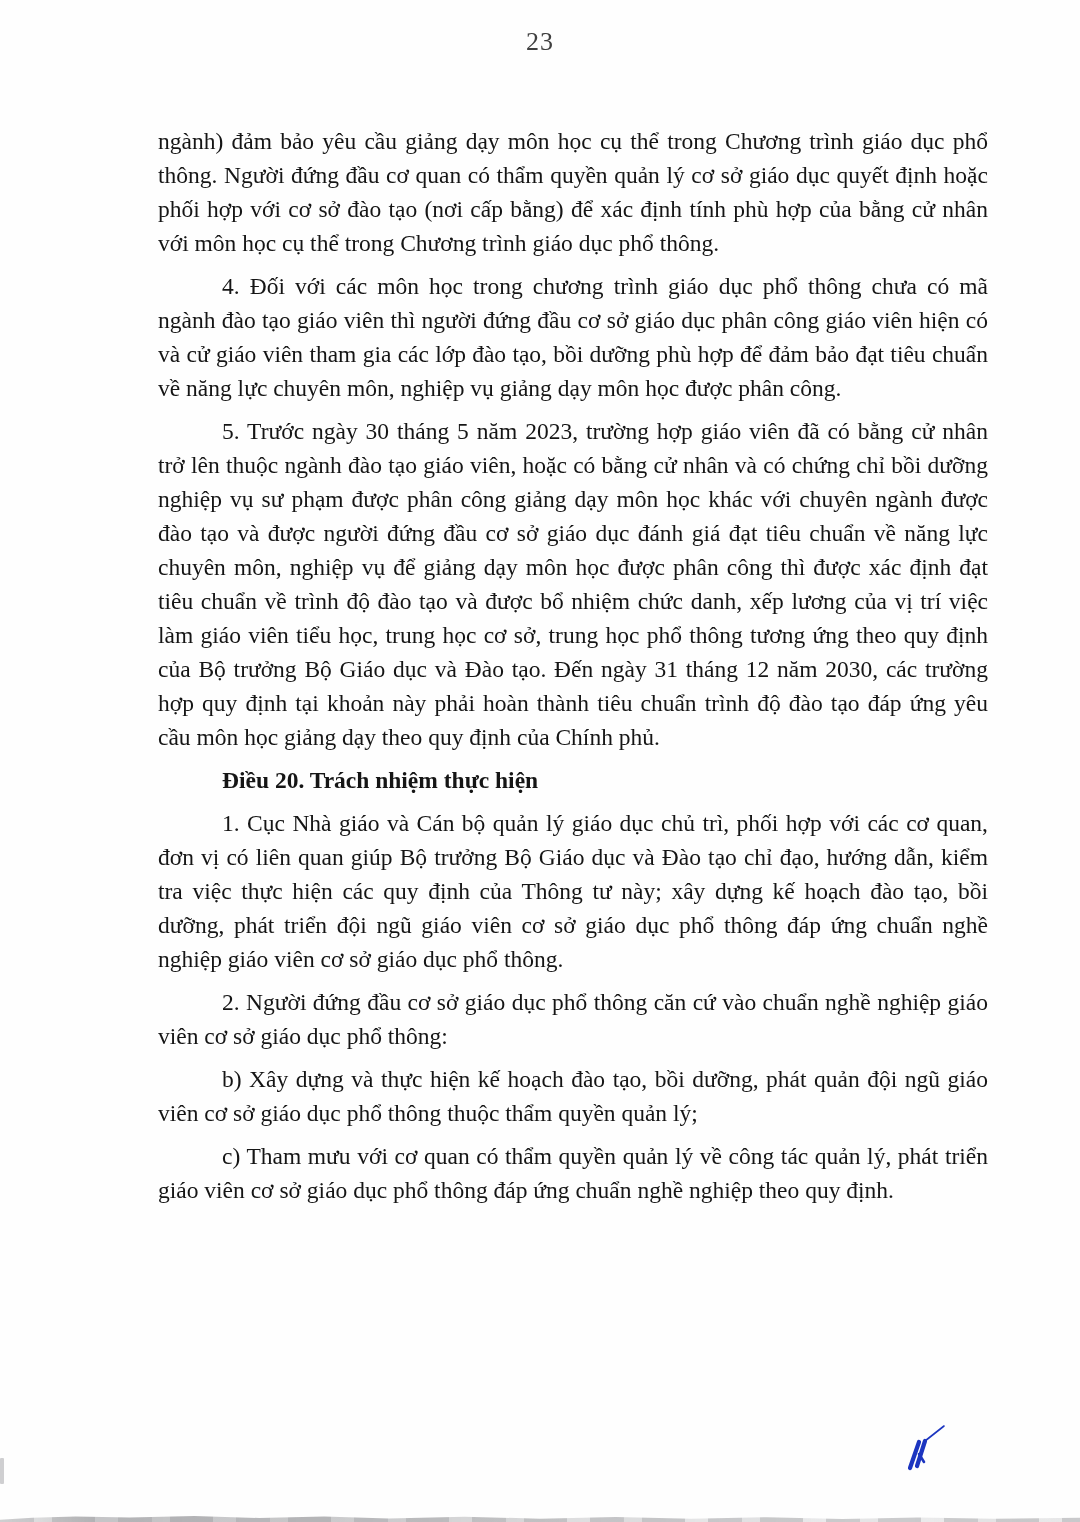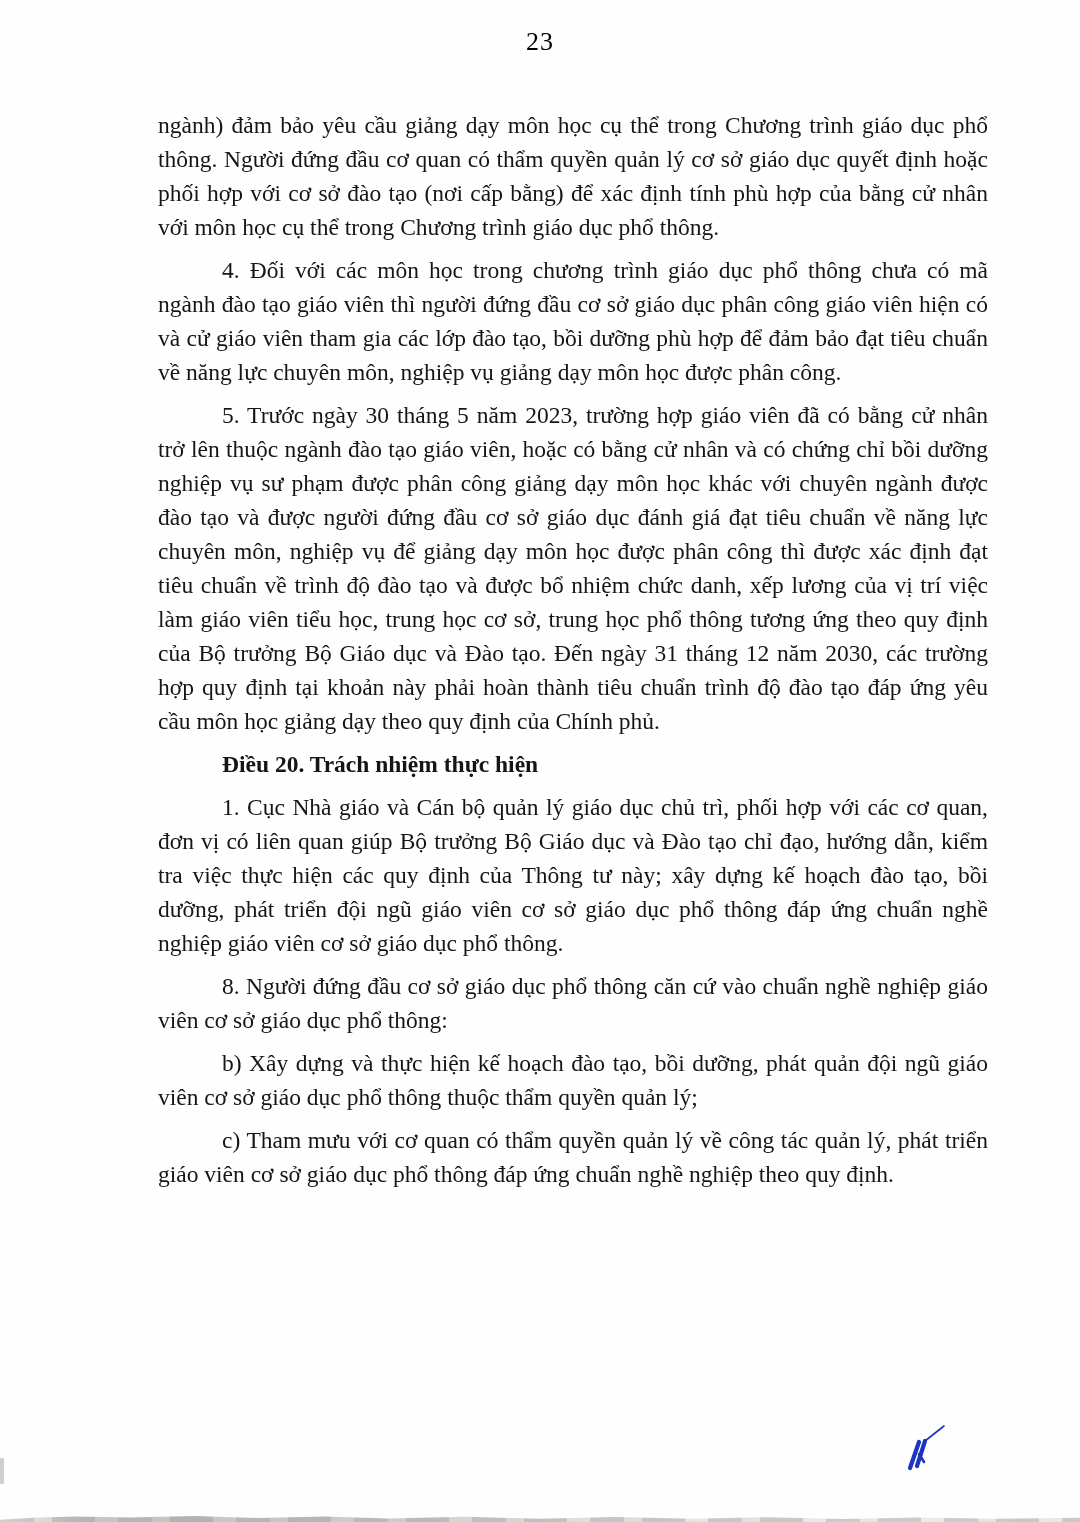--- a/index.html
+++ b/index.html
@@ -21,37 +21,38 @@
     inset: 0;
   }
   .page-number {
     position: absolute;
     top: 27px;
     left: 0;
     width: 100%;
     text-align: center;
     font-size: 26px;
     letter-spacing: 1px;
-    color: #000000;
+    color: #404040;
   }
   .doc-body {
     position: absolute;
     top: 108px;
     left: 158px;
     width: 830px;
     font-size: 23.5px;
     line-height: 34px;
     text-align: justify;
   }
   .para {
     margin: 0 0 9px 0;
     text-indent: 64px;
   }
   .para.no-indent {
     text-indent: 0;
+    margin-top: 16px;
   }
   .heading {
     margin: 2px 0 9px 0;
     text-indent: 64px;
     font-weight: bold;
     text-align: left;
   }
   .ink-mark {
     position: absolute;
     left: 900px;
@@ -104,21 +105,21 @@
     <p class="para no-indent">ngành) đảm bảo yêu cầu giảng dạy môn học cụ thể trong Chương trình giáo dục phổ thông. Người đứng đầu cơ quan có thẩm quyền quản lý cơ sở giáo dục quyết định hoặc phối hợp với cơ sở đào tạo (nơi cấp bằng) để xác định tính phù hợp của bằng cử nhân với môn học cụ thể trong Chương trình giáo dục phổ thông.</p>
 
     <p class="para">4. Đối với các môn học trong chương trình giáo dục phổ thông chưa có mã ngành đào tạo giáo viên thì người đứng đầu cơ sở giáo dục phân công giáo viên hiện có và cử giáo viên tham gia các lớp đào tạo, bồi dưỡng phù hợp để đảm bảo đạt tiêu chuẩn về năng lực chuyên môn, nghiệp vụ giảng dạy môn học được phân công.</p>
 
     <p class="para">5. Trước ngày 30 tháng 5 năm 2023, trường hợp giáo viên đã có bằng cử nhân trở lên thuộc ngành đào tạo giáo viên, hoặc có bằng cử nhân và có chứng chỉ bồi dưỡng nghiệp vụ sư phạm được phân công giảng dạy môn học khác với chuyên ngành được đào tạo và được người đứng đầu cơ sở giáo dục đánh giá đạt tiêu chuẩn về năng lực chuyên môn, nghiệp vụ để giảng dạy môn học được phân công thì được xác định đạt tiêu chuẩn về trình độ đào tạo và được bổ nhiệm chức danh, xếp lương của vị trí việc làm giáo viên tiểu học, trung học cơ sở, trung học phổ thông tương ứng theo quy định của Bộ trưởng Bộ Giáo dục và Đào tạo. Đến ngày 31 tháng 12 năm 2030, các trường hợp quy định tại khoản này phải hoàn thành tiêu chuẩn trình độ đào tạo đáp ứng yêu cầu môn học giảng dạy theo quy định của Chính phủ.</p>
 
     <p class="heading">Điều 20. Trách nhiệm thực hiện</p>
 
     <p class="para">1. Cục Nhà giáo và Cán bộ quản lý giáo dục chủ trì, phối hợp với các cơ quan, đơn vị có liên quan giúp Bộ trưởng Bộ Giáo dục và Đào tạo chỉ đạo, hướng dẫn, kiểm tra việc thực hiện các quy định của Thông tư này; xây dựng kế hoạch đào tạo, bồi dưỡng, phát triển đội ngũ giáo viên cơ sở giáo dục phổ thông đáp ứng chuẩn nghề nghiệp giáo viên cơ sở giáo dục phổ thông.</p>
 
-    <p class="para">8. Người đứng đầu cơ sở giáo dục phổ thông căn cứ vào chuẩn nghề nghiệp giáo viên cơ sở giáo dục phổ thông:</p>
+    <p class="para">2. Người đứng đầu cơ sở giáo dục phổ thông căn cứ vào chuẩn nghề nghiệp giáo viên cơ sở giáo dục phổ thông:</p>
 
 
     <p class="para">b) Xây dựng và thực hiện kế hoạch đào tạo, bồi dưỡng, phát quản đội ngũ giáo viên cơ sở giáo dục phổ thông thuộc thẩm quyền quản lý;</p>
 
     <p class="para">c) Tham mưu với cơ quan có thẩm quyền quản lý về công tác quản lý, phát triển giáo viên cơ sở giáo dục phổ thông đáp ứng chuẩn nghề nghiệp theo quy định.</p>
 
   </div>
 
   <svg class="ink-mark" viewBox="0 0 52 52" aria-hidden="true">
     <g fill="none" stroke-linecap="round" stroke="#1c35c0">

